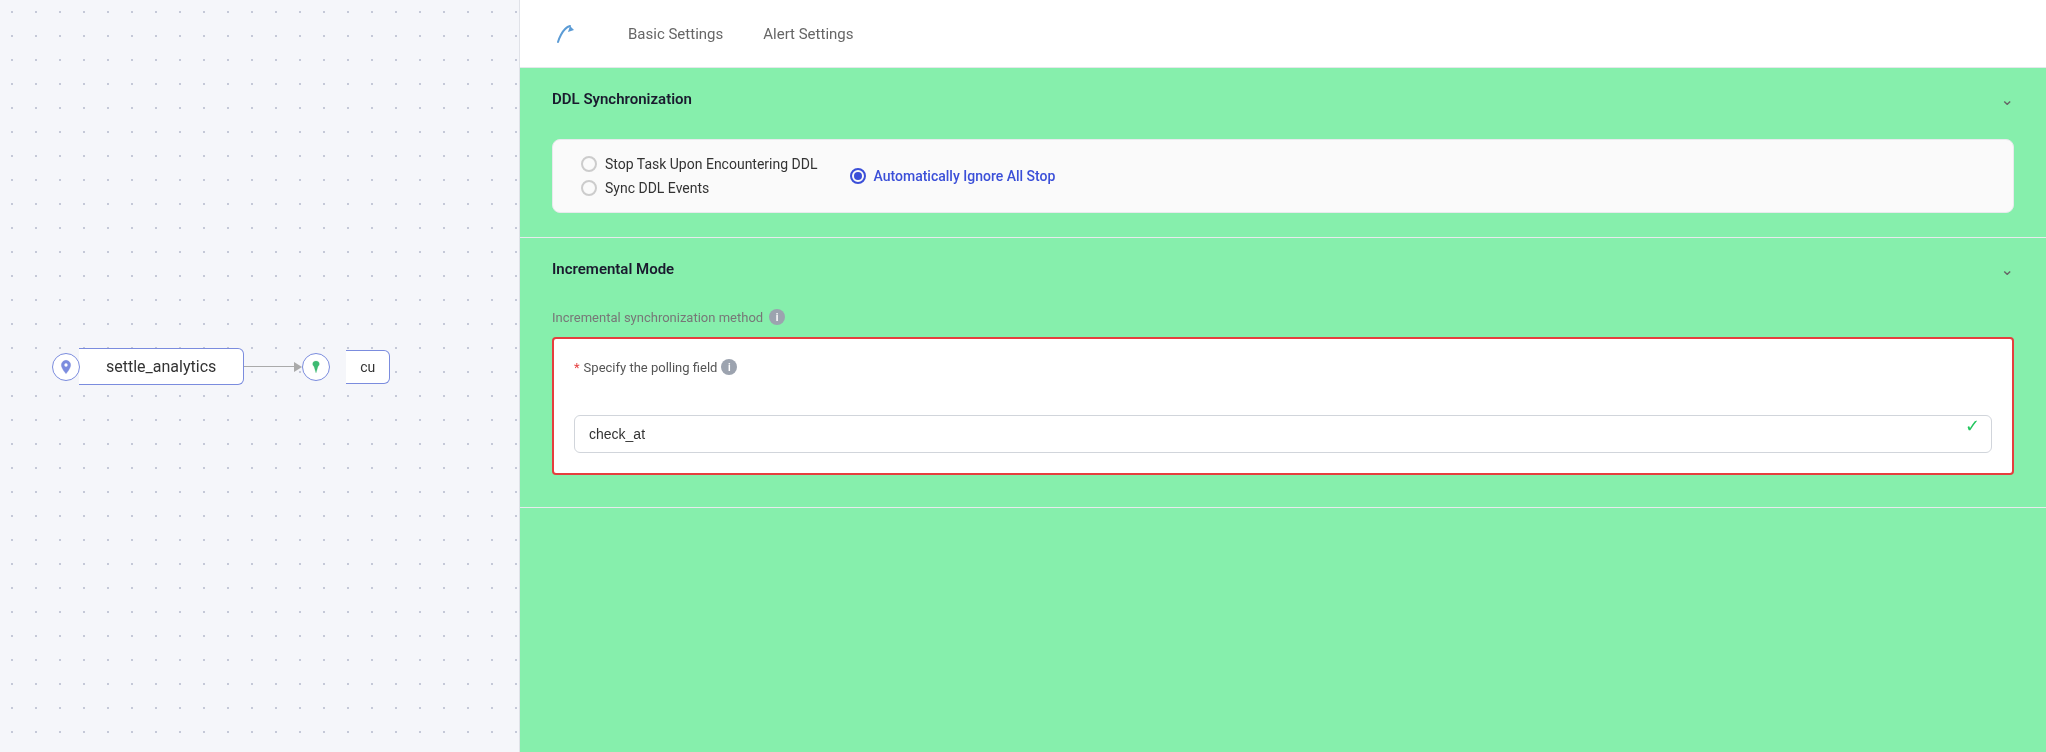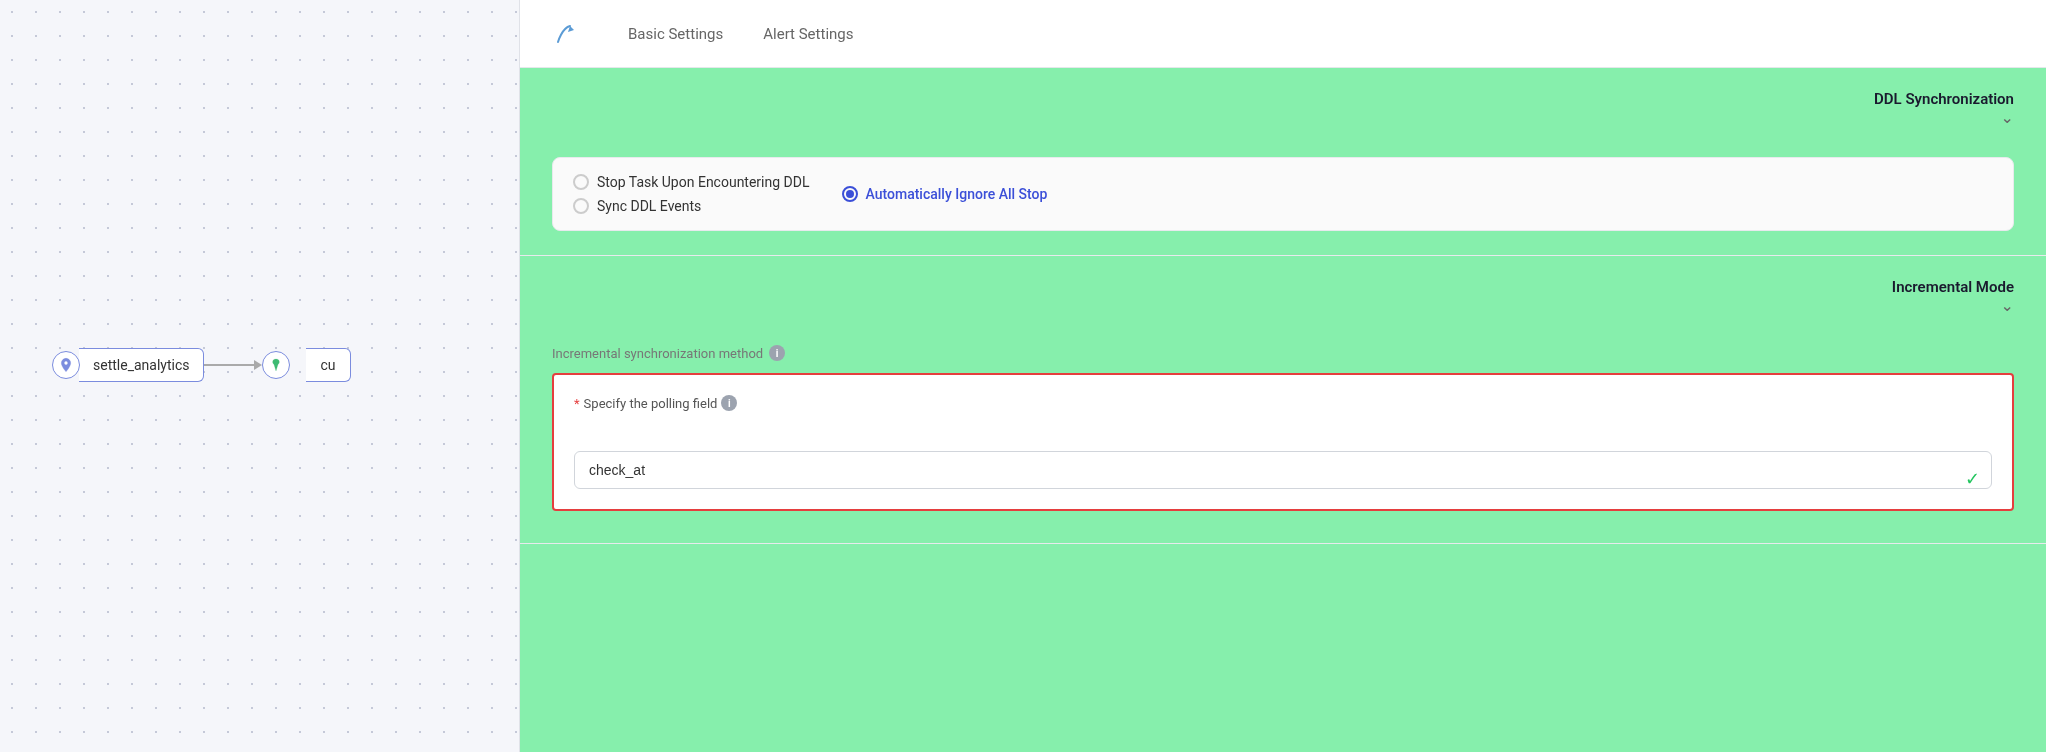--- a/index.html
+++ b/index.html
@@ -97,22 +97,22 @@
       background: #fff;
       margin-right: -1px;
       z-index: 2;
     }
 
     .source-label-box {
       background: #fff;
       border: 1.5px solid #7b8cde;
       border-left: none;
       border-radius: 0 6px 6px 0;
-      padding: 8px 14px;
-      font-size: 14px;
+      padding: 8px 27px;
+      font-size: 16px;
       color: #333;
     }
 
     
     .right-panel {
       flex: 1;
       background: #86efac;
       display: flex;
       flex-direction: column;
       height: 752px;
@@ -162,25 +162,24 @@
       overflow-y: auto;
       padding: 0;
     }
 
     .section {
       border-bottom: 1px solid #e8eaed;
     }
 
     .section-header {
       display: flex;
-      align-items: flex-end;
+      align-items: flex-start;
       justify-content: space-between;
       padding: 22px 32px;
       cursor: pointer;
-      flex-direction: column;
     }
 
     .section-title {
       font-size: 15px;
       font-weight: 600;
       color: #1a1a2e;
     }
 
     .chevron-icon {
       color: #666;
@@ -189,21 +188,21 @@
 
     .section-body {
       padding: 8px 32px 24px;
     }
 
     
     .radio-group {
       display: flex;
       align-items: center;
       gap: 32px;
-      padding: 16px 20px;
+      padding: 16px 28px;
       background: #fafafa;
       border: 1px solid #e8eaed;
       border-radius: 8px;
     }
 
     .radio-option {
       display: flex;
       align-items: center;
       gap: 8px;
       font-size: 14px;
@@ -283,21 +282,21 @@
       color: #555;
       margin-bottom: 12px;
       display: flex;
       align-items: center;
       gap: 4px;
     }
 
     .text-input-wrapper {
       position: relative;
       display: flex;
-      align-items: flex-end;
+      align-items: flex-start;
       margin-top: 40px;
     }
 
     .text-input {
       width: 100%;
       padding: 10px 40px 10px 14px;
       border: 1px solid #d1d5db;
       border-radius: 6px;
       font-size: 14px;
       color: #333;

